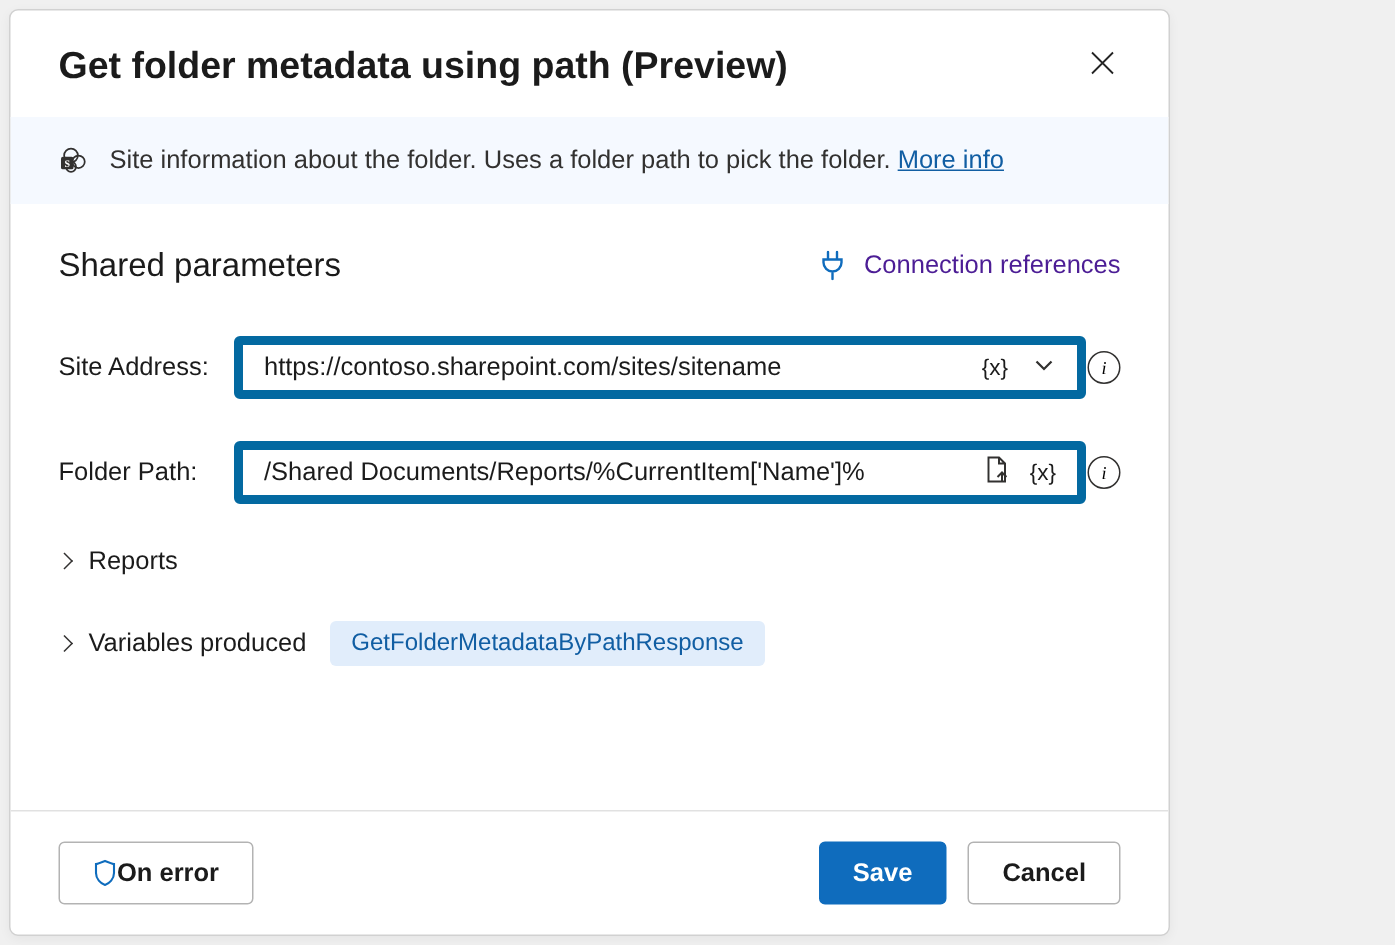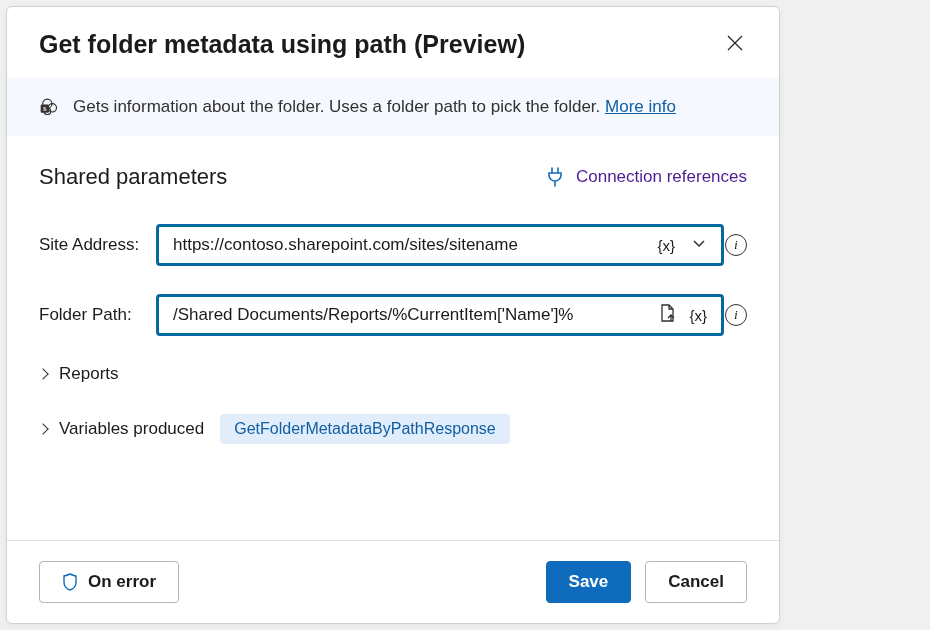--- a/index.html
+++ b/index.html
@@ -23,37 +23,37 @@
     .info-text { font-size: 17px; color: #323130; }
     .more-link { color: #115ea3; text-decoration: underline; cursor: pointer; }
     .body { flex: 1; padding: 28px 32px 0 32px; overflow: auto; }
     .section-row { display: flex; justify-content: space-between; align-items: center; margin-bottom: 34px; }
     .section-title { font-size: 22px; font-weight: 400; color: #1b1b1b; }
     .conn-ref { display: flex; align-items: center; gap: 12px; font-size: 17px; color: #4c1d95; cursor: pointer; }
     .plug-icon { color: #0f6cbd; }
     .param-row { display: flex; align-items: center; gap: 1px; margin-bottom: 28px; }
     .param-label { width: 116px; font-size: 17px; color: #1b1b1b; flex-shrink: 0; }
     .param-input {
-      flex: 1; height: 42px; border: 3px solid #0369a1; border-radius: 4px;
+      flex: 1; height: 42px; border: 6px solid #0369a1; border-radius: 4px;
       display: flex; align-items: center; padding: 0 10px 0 14px; font-size: 17px; color: #1b1b1b;
       background: #fff;
     }
     .param-input input { flex: 1; border: none; outline: none; font-size: 17px; font-family: inherit; color: #1b1b1b; background: transparent; }
     .input-actions { display: flex; align-items: center; gap: 8px; }
     .var-btn { font-size: 15px; color: #1b1b1b; cursor: pointer; padding: 2px 4px; font-family: inherit; }
     .info-circle { width: 22px; height: 22px; border: 1.5px solid #323130; border-radius: 50%; display: flex; align-items: center; justify-content: center; font-size: 12px; font-family: Georgia, serif; font-style: italic; cursor: pointer; flex-shrink: 0; }
     .chevron-down { cursor: pointer; padding: 0 4px; }
     .expand-row { display: flex; align-items: center; gap: 12px; font-size: 17px; color: #1b1b1b; cursor: pointer; margin-bottom: 30px; }
     .chevron-right { display: inline-block; width: 8px; height: 8px; border-right: 1.5px solid #323130; border-bottom: 1.5px solid #323130; transform: rotate(-45deg); }
     .chip { background: #e1edfb; color: #115ea3; padding: 6px 14px; border-radius: 4px; font-size: 16px; margin-left: 4px; }
     .footer {
       border-top: 1px solid #e1e1e1; padding: 20px 32px; display: flex;
       justify-content: space-between; align-items: center;
     }
-    .btn { height: 42px; padding: 0 22px; border-radius: 4px; font-size: 17px; font-family: inherit; cursor: pointer; display: flex; align-items: center; gap: 10px; font-weight: 600; }
+    .btn { height: 42px; padding: 0 22px; border-radius: 4px; font-size: 17px; font-family: inherit; cursor: pointer; display: flex; align-items: center; font-weight: 600; }
     .btn-secondary { background: #fff; border: 1px solid #b3b3b3; color: #1b1b1b; }
     .btn-primary { background: #0f6cbd; border: 1px solid #0f6cbd; color: #fff; }
     .footer-right { display: flex; gap: 14px; }
     .shield-icon { color: #0f6cbd; }
     .file-up-icon { cursor: pointer; }
   </style>
 </head>
 <body>
 
 <div class="dialog">
@@ -68,21 +68,21 @@
 
   <div class="info-bar">
     <svg class="info-icon" viewBox="0 0 24 24">
       <circle cx="10" cy="8" r="5.5" fill="none" stroke="#323130" stroke-width="1.4"></circle>
       <circle cx="16" cy="13" r="5" fill="none" stroke="#323130" stroke-width="1.4"></circle>
       <circle cx="10" cy="17" r="4" fill="none" stroke="#323130" stroke-width="1.4"></circle>
       <rect x="2" y="9" width="10" height="10" rx="1.5" fill="#323130"></rect>
       <text x="7" y="17" text-anchor="middle" fill="#fff" font-size="8" font-weight="700" font-family="Segoe UI">S</text>
     </svg>
     <div class="info-text">
-      <span>Gets information about the folder. Uses a folder path to pick the folder. </span><a class="more-link">More info</a>
+      <span>Site information about the folder. Uses a folder path to pick the folder. </span><a class="more-link">More info</a>
     </div>
   </div>
 
   <div class="body">
     <div class="section-row">
       <div class="section-title">Shared parameters</div>
       <div class="conn-ref">
         <svg class="plug-icon" width="18" height="20" viewBox="0 0 18 20">
           <path d="M6 1 v5 M12 1 v5 M3 6 h12 v2 a6 6 0 0 1 -6 6 a6 6 0 0 1 -6 -6 z M9 14 v5" fill="none" stroke="#0f6cbd" stroke-width="1.6" stroke-linecap="round"></path>
         </svg>

